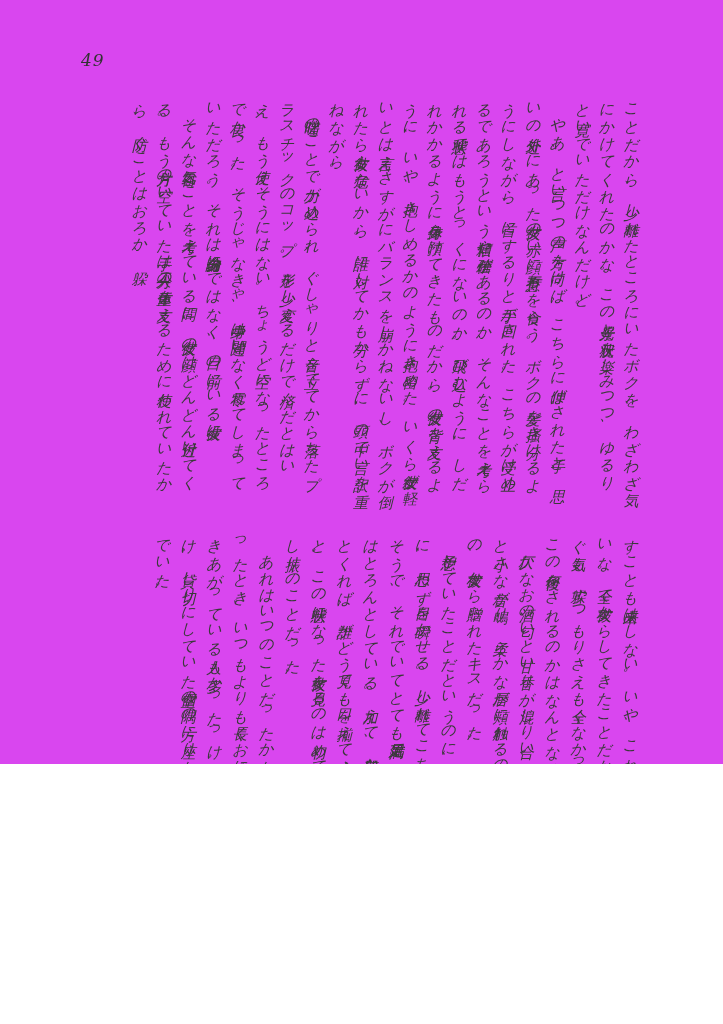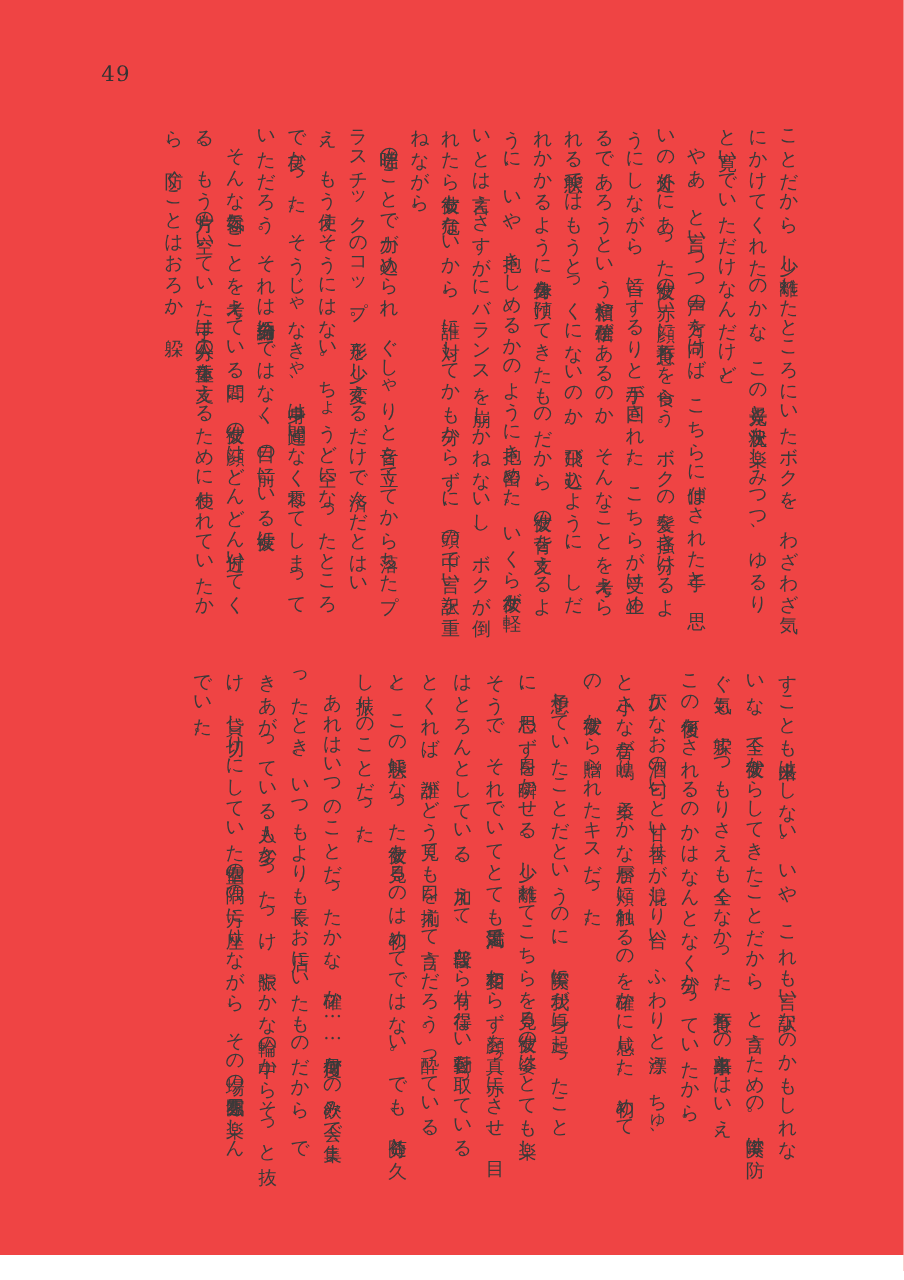--- a/index.html
+++ b/index.html
@@ -3,25 +3,26 @@
 <meta charset="utf-8">
 <style>
   html, body {
     margin: 0;
     padding: 0;
     background: #ffffff;
   }
   .page {
     position: relative;
     width: 723px;
-    height: 1004px;
-    background: #ef4444;
+    height: 764px;
+    background: #d946ef;
     overflow: hidden;
     font-family: "DejaVu Serif", "Liberation Serif", serif;
     color: #3a3a3a;
+    font-style: italic;
   }
   .page-number {
     position: absolute;
     top: 50px;
     left: 81px;
     font-size: 17px;
     letter-spacing: 1px;
     color: #333333;
   }
   .vblock {

